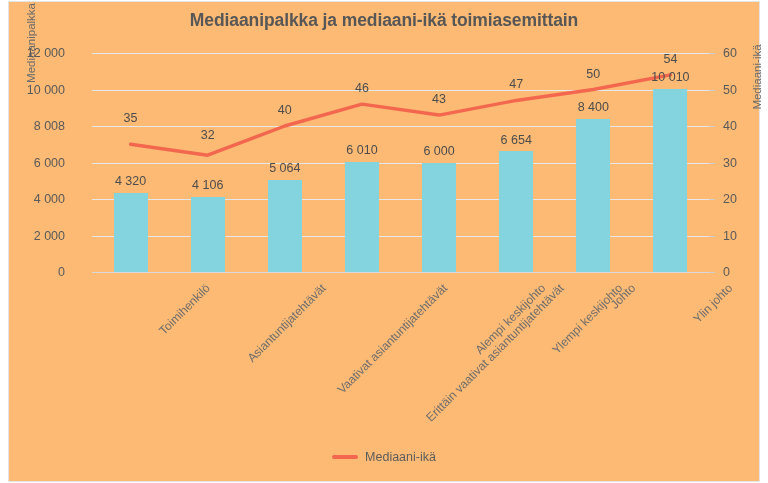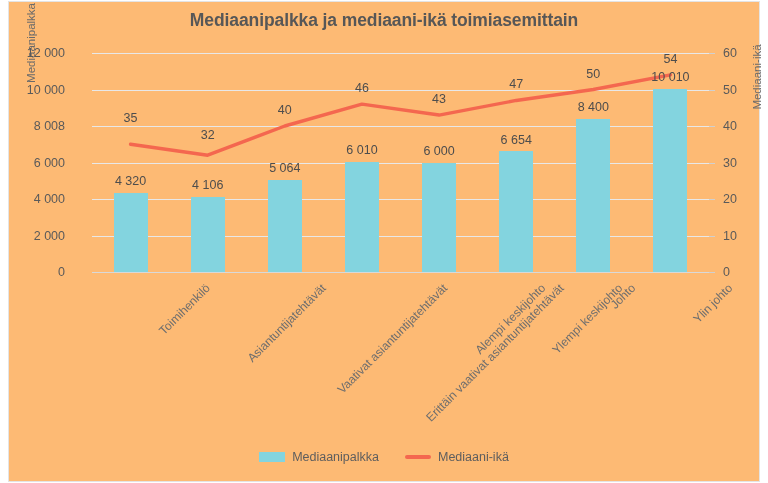--- a/index.html
+++ b/index.html
@@ -256,22 +256,18 @@
       <div class="cat-label" style="left: 281.812px; top: 279px;">Vaativat asiantuntijatehtävät</div>
       <div class="cat-label" style="left: 358.938px; top: 279px;">Erittäin vaativat asiantuntijatehtävät</div>
       <div class="cat-label" style="left: 436.062px; top: 279px;">Alempi keskijohto</div>
       <div class="cat-label" style="left: 513.188px; top: 279px;">Ylempi keskijohto</div>
       <div class="cat-label" style="left: 590.312px; top: 279px;">Johto</div>
       <div class="cat-label" style="left: 667.438px; top: 279px;">Ylin johto</div>
     </div>
 
   <div id="legend">
     <div class="legend-item">
-      <span class="swatch-bar"></span>
-      <span>Mediaanipalkka</span>
-    </div>
-    <div class="legend-item">
       <span class="swatch-line"></span>
       <span>Mediaani-ikä</span>
     </div>
   </div>
 
 </div>
 
 </body></html>

